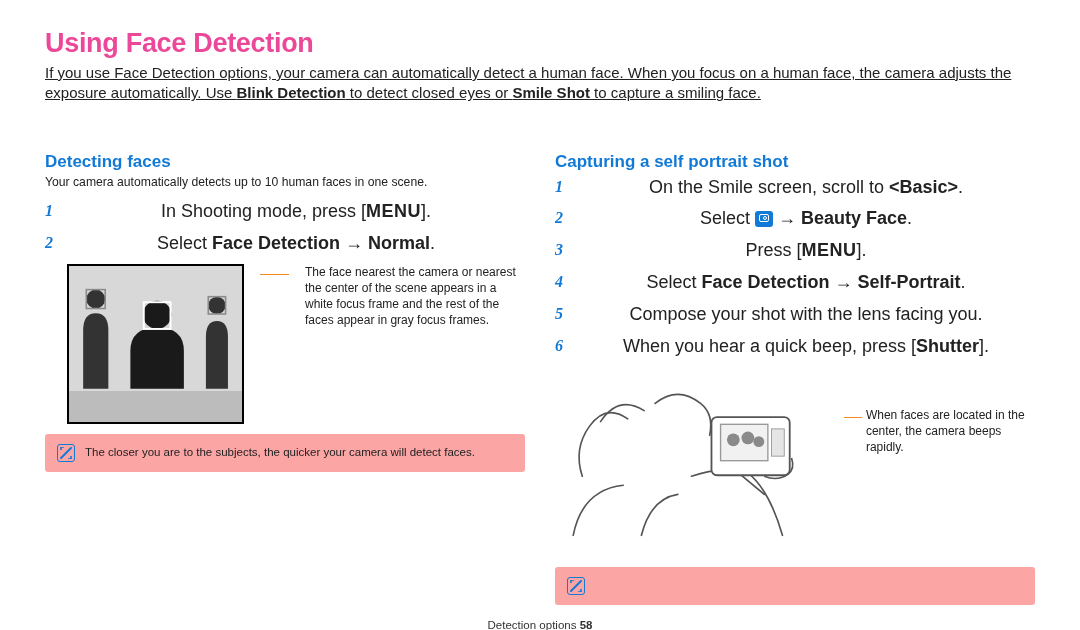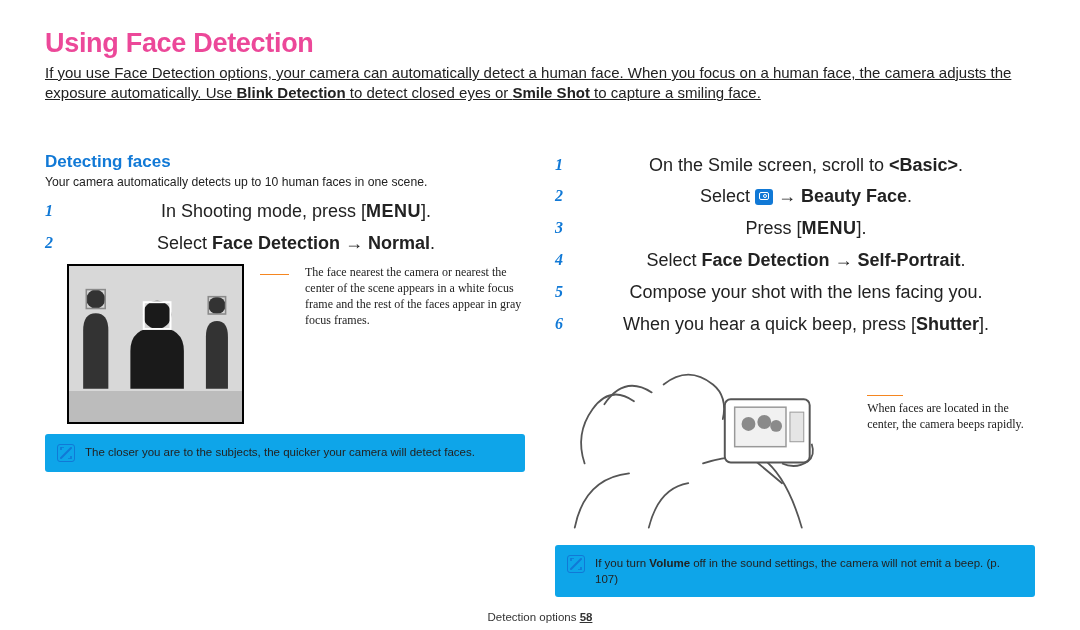--- a/index.html
+++ b/index.html
@@ -12,24 +12,24 @@
   .col { flex: 1 1 0; }
   h2 { color: #1179d6; font-size: 17px; font-weight: 700; margin-bottom: 2px; }
   .lede { font-size: 12.2px; line-height: 1.35; margin-bottom: 8px; }
   ol.steps { list-style: none; counter-reset: step; }
   ol.steps > li { counter-increment: step; font-size: 18px; line-height: 1.55; padding-left: 22px; position: relative; margin-bottom: 4px; text-align: center; }
   ol.steps > li::before { content: counter(step); position: absolute; left: 0; top: 1px; color: #1179d6; font-style: italic; font-weight: 600; font-size: 16px; font-family: Georgia, "Times New Roman", serif; }
   .menu-key { display:inline-block; font-weight:700; font-family: "Segoe UI Semibold", Arial, sans-serif; letter-spacing:0.5px; }
   .app-icon { display:inline-block; width:18px; height:16px; background:#1179d6; border-radius:3px; vertical-align:-3px; position:relative; }
   .app-icon::after { content:""; position:absolute; left:4px; top:3px; width:10px; height:8px; border:1.5px solid #fff; border-radius:2px; box-sizing:border-box; }
   .app-icon::before { content:""; position:absolute; left:8px; top:4.5px; width:4px; height:4px; border:1.2px solid #fff; border-radius:50%; box-sizing:border-box; }
-  .fig-row { display:flex; align-items:flex-start; gap:16px; margin: 6px 0 10px 22px; font-family: Liberation Serif, serif; }
+  .fig-row { display:flex; align-items:flex-start; gap:16px; margin: 6px 0 10px 22px; }
   .note-line { border-top: 1.5px solid #f58620; width: 36px; margin-top: 10px; }
   .caption { font-size: 12px; line-height: 1.35; max-width: 220px; }
-  .tipbox { display:flex; align-items:flex-start; gap:10px; background:#0ea5e9; border-radius:3px; padding:10px 12px; font-size:11.5px; line-height:1.4; margin-top:8px; }
+  .tipbox { display:flex; align-items:flex-start; gap:10px; background:#fca5a5; border-radius:3px; padding:10px 12px; font-size:11.5px; line-height:1.4; margin-top:8px; }
   .tip-icon { width:18px; height:18px; border:1.6px solid #1179d6; border-radius:3px; color:#1179d6; display:flex; align-items:center; justify-content:center; font-weight:700; font-size:13px; flex:0 0 auto; }
   .tip-icon svg { display:block; }
   .footer { text-align:center; font-size:11.5px; margin-top:14px; color:#333; }
   .footer b { font-weight:700;text-decoration:underline; }
   
   .fig1 { width:220px; height:160px; border:2px solid #000; position:relative; background:#d8d8d8; overflow:hidden; }
   .fig1 .ground { position:absolute; left:0; right:0; bottom:0; height:20%; background:#bcbcbc; }
   .fig1 svg { position:absolute; inset:0; }
   
   .fig2 { width:300px; height:190px; position:relative; }
@@ -97,20 +97,21 @@
               <path d="M1 11 L11 1" stroke="#1179d6" stroke-width="2" stroke-linecap="round"></path>
               <path d="M4 0 L1 0 L1 3" fill="none" stroke="#1179d6" stroke-width="1.6"></path>
               <path d="M8 12 L11 12 L11 9" fill="none" stroke="#1179d6" stroke-width="1.6"></path>
             </svg>
         </div>
         <div>The closer you are to the subjects, the quicker your camera will detect faces.</div>
       </div>
     </div>
 
     <div class="col">
+      <h2>Capturing a self portrait shot</h2>
 
       <ol class="steps">
         <li>
           <span>On the Smile screen, scroll to </span><b>&lt;Basic&gt;</b><span>.</span>
         </li>
         <li>
           <span>Select </span><span class="app-icon"></span><span> → </span><b>Beauty Face</b><span>.</span>
         </li>
         <li>
           <span>Press [</span><span class="menu-key">MENU</span><span>].</span>
@@ -148,37 +149,34 @@
                 <circle cx="196" cy="80" r="7"></circle>
                 <circle cx="212" cy="78" r="7"></circle>
                 <circle cx="224" cy="82" r="6"></circle>
               </g>
               <rect x="238" y="68" width="14" height="30" fill="#e5e5e5" stroke="#999"></rect>
 
               <path d="M230 120 q14 6 26 -2 q8 -6 4 -18" fill="none" stroke="#555" stroke-width="1.8"></path>
             </g>
           </svg>
         </div>
-        <div style="display:flex; flex-direction:column; gap:4px; margin-top:40px;">
+        <div style="display:flex; flex-direction:row; gap:4px; margin-top:40px;">
           <div class="note-line"></div>
           <div class="caption" style="max-width:170px;">When faces are located in the center, the camera beeps rapidly.</div>
         </div>
       </div>
 
       <div class="tipbox">
         <div class="tip-icon">
           <svg width="12" height="12" viewBox="0 0 12 12">
               <path d="M1 11 L11 1" stroke="#1179d6" stroke-width="2" stroke-linecap="round"></path>
               <path d="M4 0 L1 0 L1 3" fill="none" stroke="#1179d6" stroke-width="1.6"></path>
               <path d="M8 12 L11 12 L11 9" fill="none" stroke="#1179d6" stroke-width="1.6"></path>
             </svg>
         </div>
-        <div>
-          <span>If you turn </span><b>Volume</b><span> off in the sound settings, the camera will not emit a beep. (p. 107)</span>
-        </div>
       </div>
 
     </div>
   </div>
 
   <div class="footer">
     <span>Detection options  </span><b>58</b>
   </div>
 </div>
 

